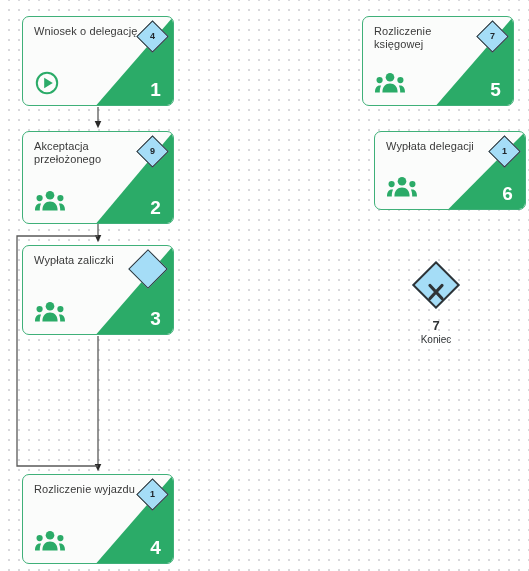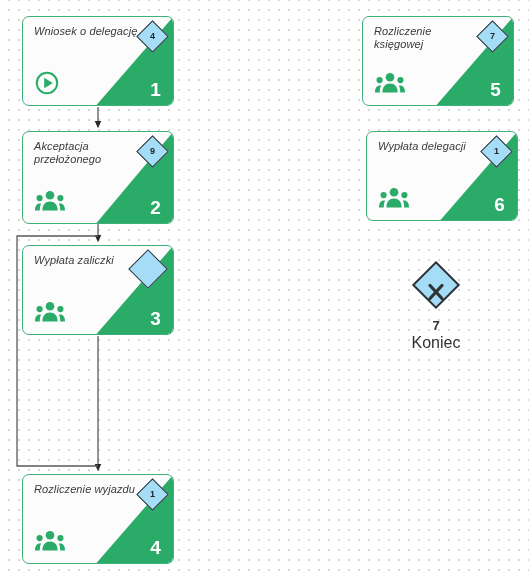--- a/index.html
+++ b/index.html
@@ -49,21 +49,20 @@
   }
   .card-title {
     position: absolute;
     left: 11px;
     top: 8px;
     width: 104px;
     font-size: 11px;
     line-height: 13px;
     color: #3a3a3a;
     letter-spacing: 0.1px;
-    font-style: italic;
   }
   .card-badge {
     position: absolute;
     right: 9px;
     top: 8px;
     width: 23px;
     height: 23px;
     background: #a5ddf7;
     border: 1.4px solid #2f3336;
     transform: rotate(45deg);
@@ -134,21 +133,21 @@
     font-size: 13px;
     font-weight: 700;
     color: #2f3336;
   }
   .end-label {
     position: absolute;
     left: -16px;
     top: 66px;
     width: 80px;
     text-align: center;
-    font-size: 16px;
+    font-size: 10px;
     color: #2f3336;
   }
 </style>
 </head>
 <body>
 
 <div id="canvas">
 
   <svg id="connectors" viewBox="0 0 529 571" width="529" height="571">
     <defs>
@@ -250,21 +249,21 @@
         <path d="M7.4,21.5 C7.4,15.6 10.6,12.6 15,12.6 C19.4,12.6 22.6,15.6 22.6,21.5 z" fill="#2bab68"></path>
         <circle cx="4.6" cy="9.1" r="3.1" fill="#2bab68"></circle>
         <path d="M0,21.5 C0,16.8 1.9,14.6 4.8,14.6 L6.1,14.6 C5.2,16.3 4.8,18.6 4.8,21.5 z" fill="#2bab68"></path>
         <circle cx="25.4" cy="9.1" r="3.1" fill="#2bab68"></circle>
         <path d="M30,21.5 C30,16.8 28.1,14.6 25.2,14.6 L23.9,14.6 C24.8,16.3 25.2,18.6 25.2,21.5 z" fill="#2bab68"></path>
       </svg>
     </div>
     <div class="card-number">5</div>
   </div>
 
-  <div class="task-card" style="left:366px; top:131px; width:152px; height:90px;">
+  <div class="task-card" style="left:374px; top:131px; width:152px; height:79px;">
     <div class="card-wedge"></div>
     <div class="card-title">Wypłata delegacji</div>
     <div class="card-badge">
       <span>1</span>
     </div>
     <div class="card-icon">
       <svg viewBox="0 0 30 24" width="30" height="24">
         <circle cx="15" cy="6.2" r="4.3" fill="#2bab68"></circle>
         <path d="M7.4,21.5 C7.4,15.6 10.6,12.6 15,12.6 C19.4,12.6 22.6,15.6 22.6,21.5 z" fill="#2bab68"></path>
         <circle cx="4.6" cy="9.1" r="3.1" fill="#2bab68"></circle>

